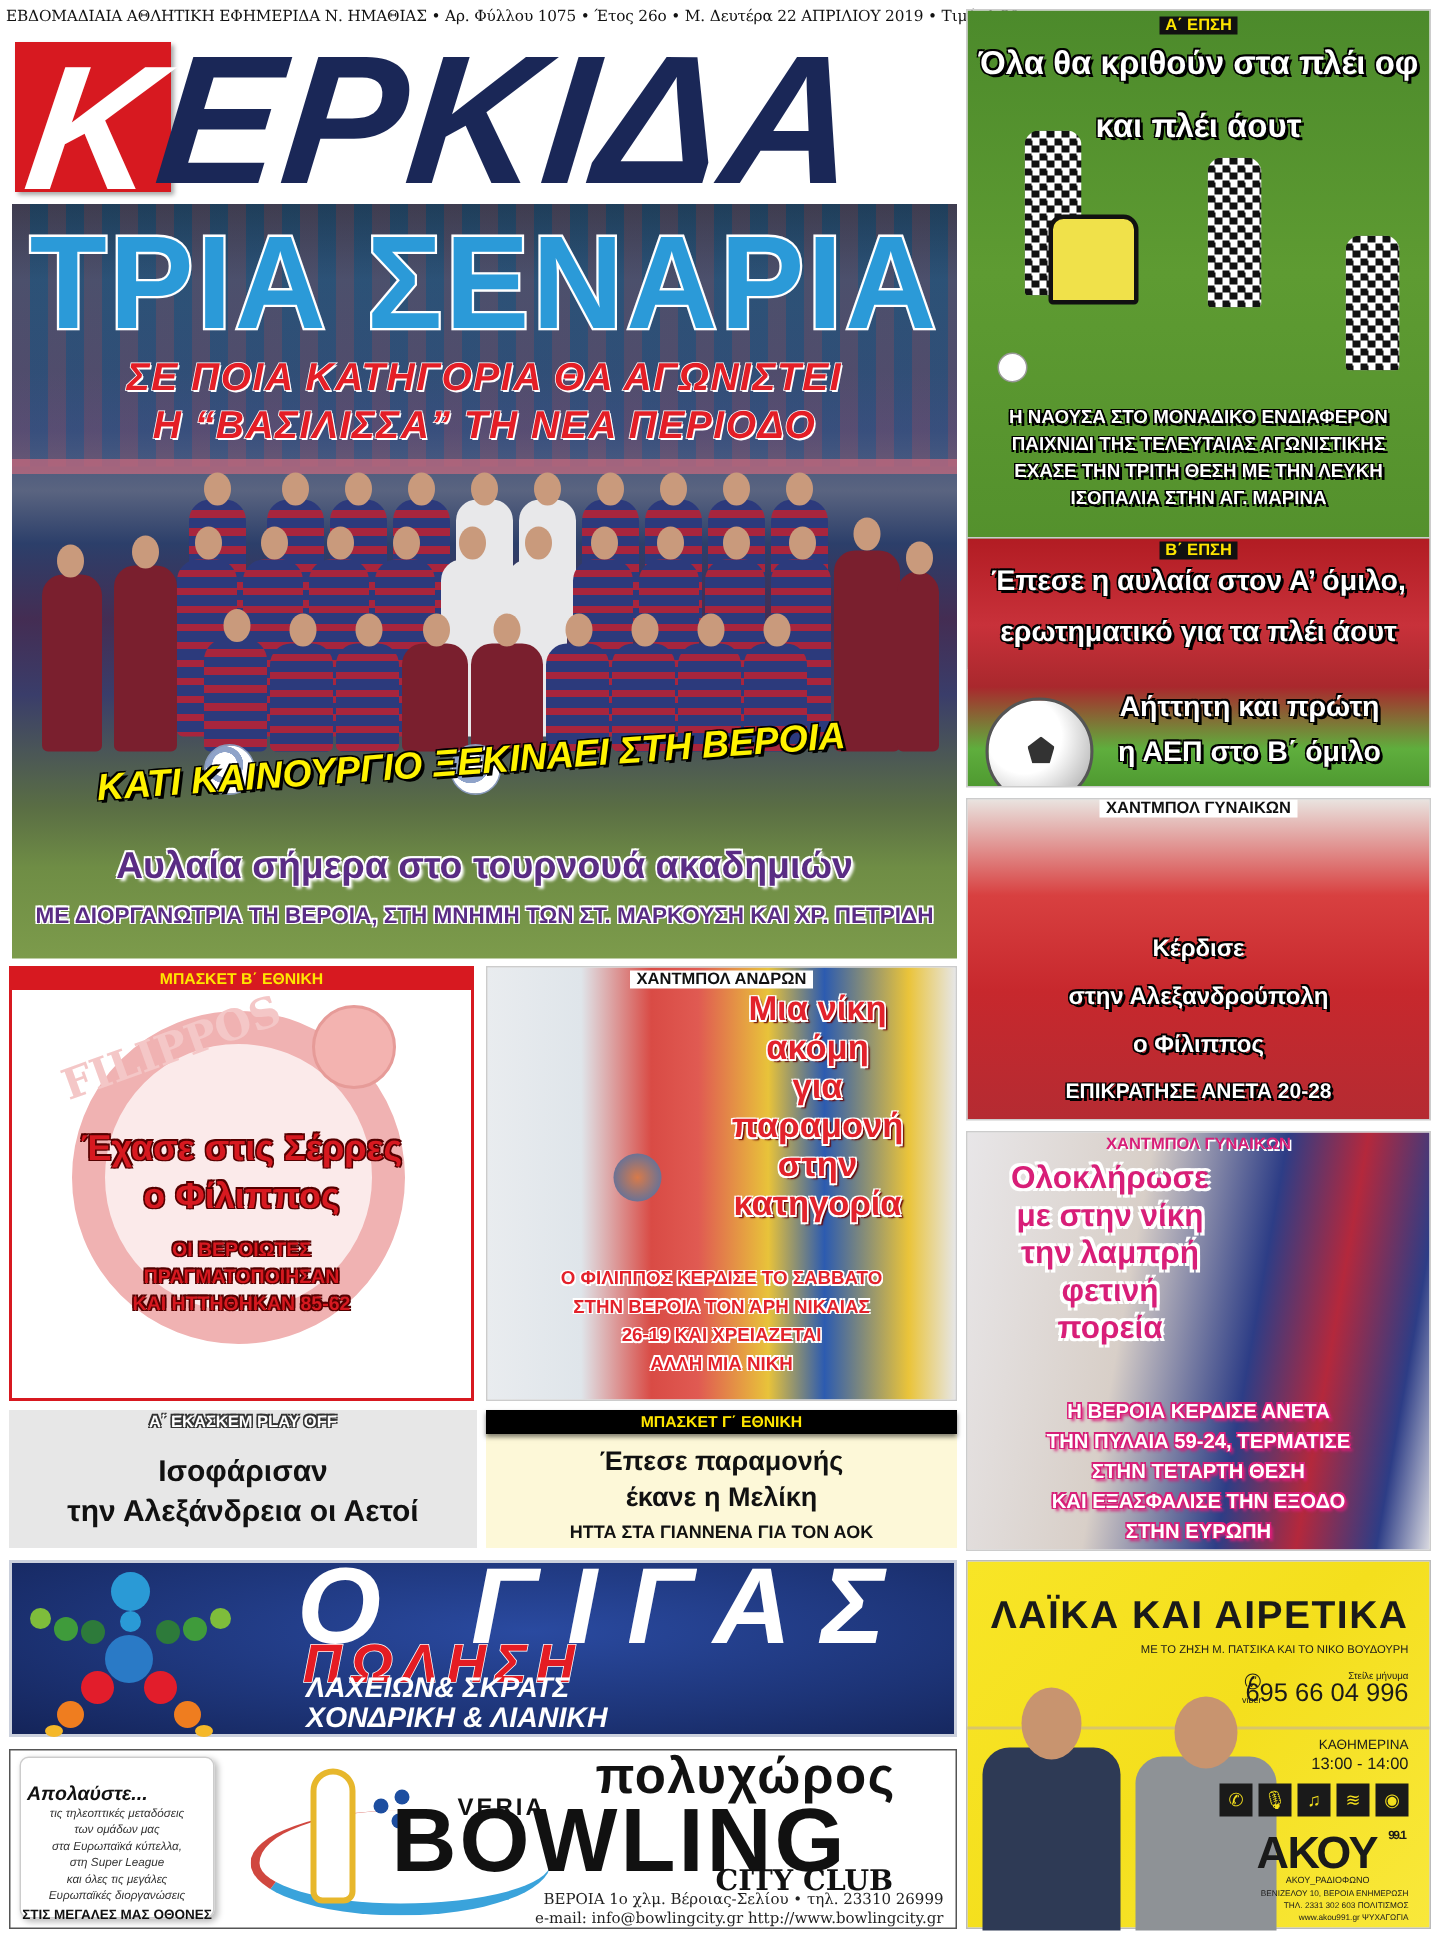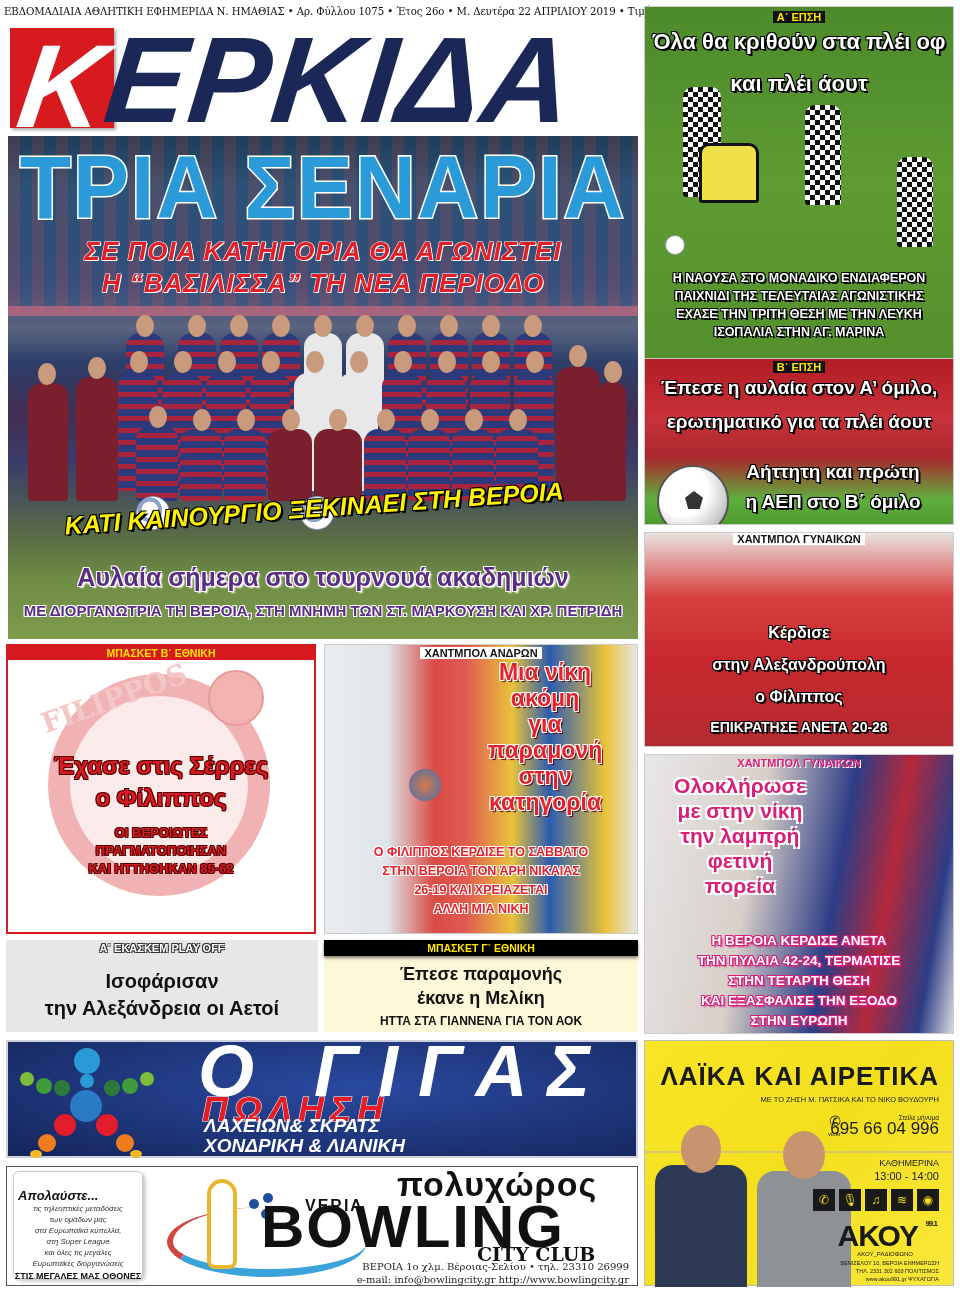--- a/index.html
+++ b/index.html
@@ -282,21 +282,21 @@
   <div class="kicker" style="top:2px;color:#d81e78;text-shadow:1px 1px 0 #fff">ΧΑΝΤΜΠΟΛ ΓΥΝΑΙΚΩΝ</div>
   <div class="pink-head" style="top:18px;left:10px;width:170px;text-align:center;font-size:21px;line-height:25px">
     <div>Ολοκλήρωσε</div>
     <div>με στην νίκη</div>
     <div>την λαμπρή</div>
     <div>φετινή</div>
     <div>πορεία</div>
   </div>
   <div class="pink-sub" style="top:176px">
     <div>Η ΒΕΡΟΙΑ ΚΕΡΔΙΣΕ ΑΝΕΤΑ</div>
-    <div>ΤΗΝ ΠΥΛΑΙΑ 42-24, ΤΕΡΜΑΤΙΣΕ</div>
+    <div>ΤΗΝ ΠΥΛΑΙΑ 59-24, ΤΕΡΜΑΤΙΣΕ</div>
     <div>ΣΤΗΝ ΤΕΤΑΡΤΗ ΘΕΣΗ</div>
     <div>ΚΑΙ ΕΞΑΣΦΑΛΙΣΕ ΤΗΝ ΕΞΟΔΟ</div>
     <div>ΣΤΗΝ ΕΥΡΩΠΗ</div>
   </div>
 </div>
 
 <div class="abs ekasb">
   <div class="kicker">Α΄ ΕΚΑΣΚΕΜ PLAY OFF</div>
   <div class="blk-head" style="top:28px;font-size:20px;line-height:27px">
     <div>Ισοφάρισαν</div>

